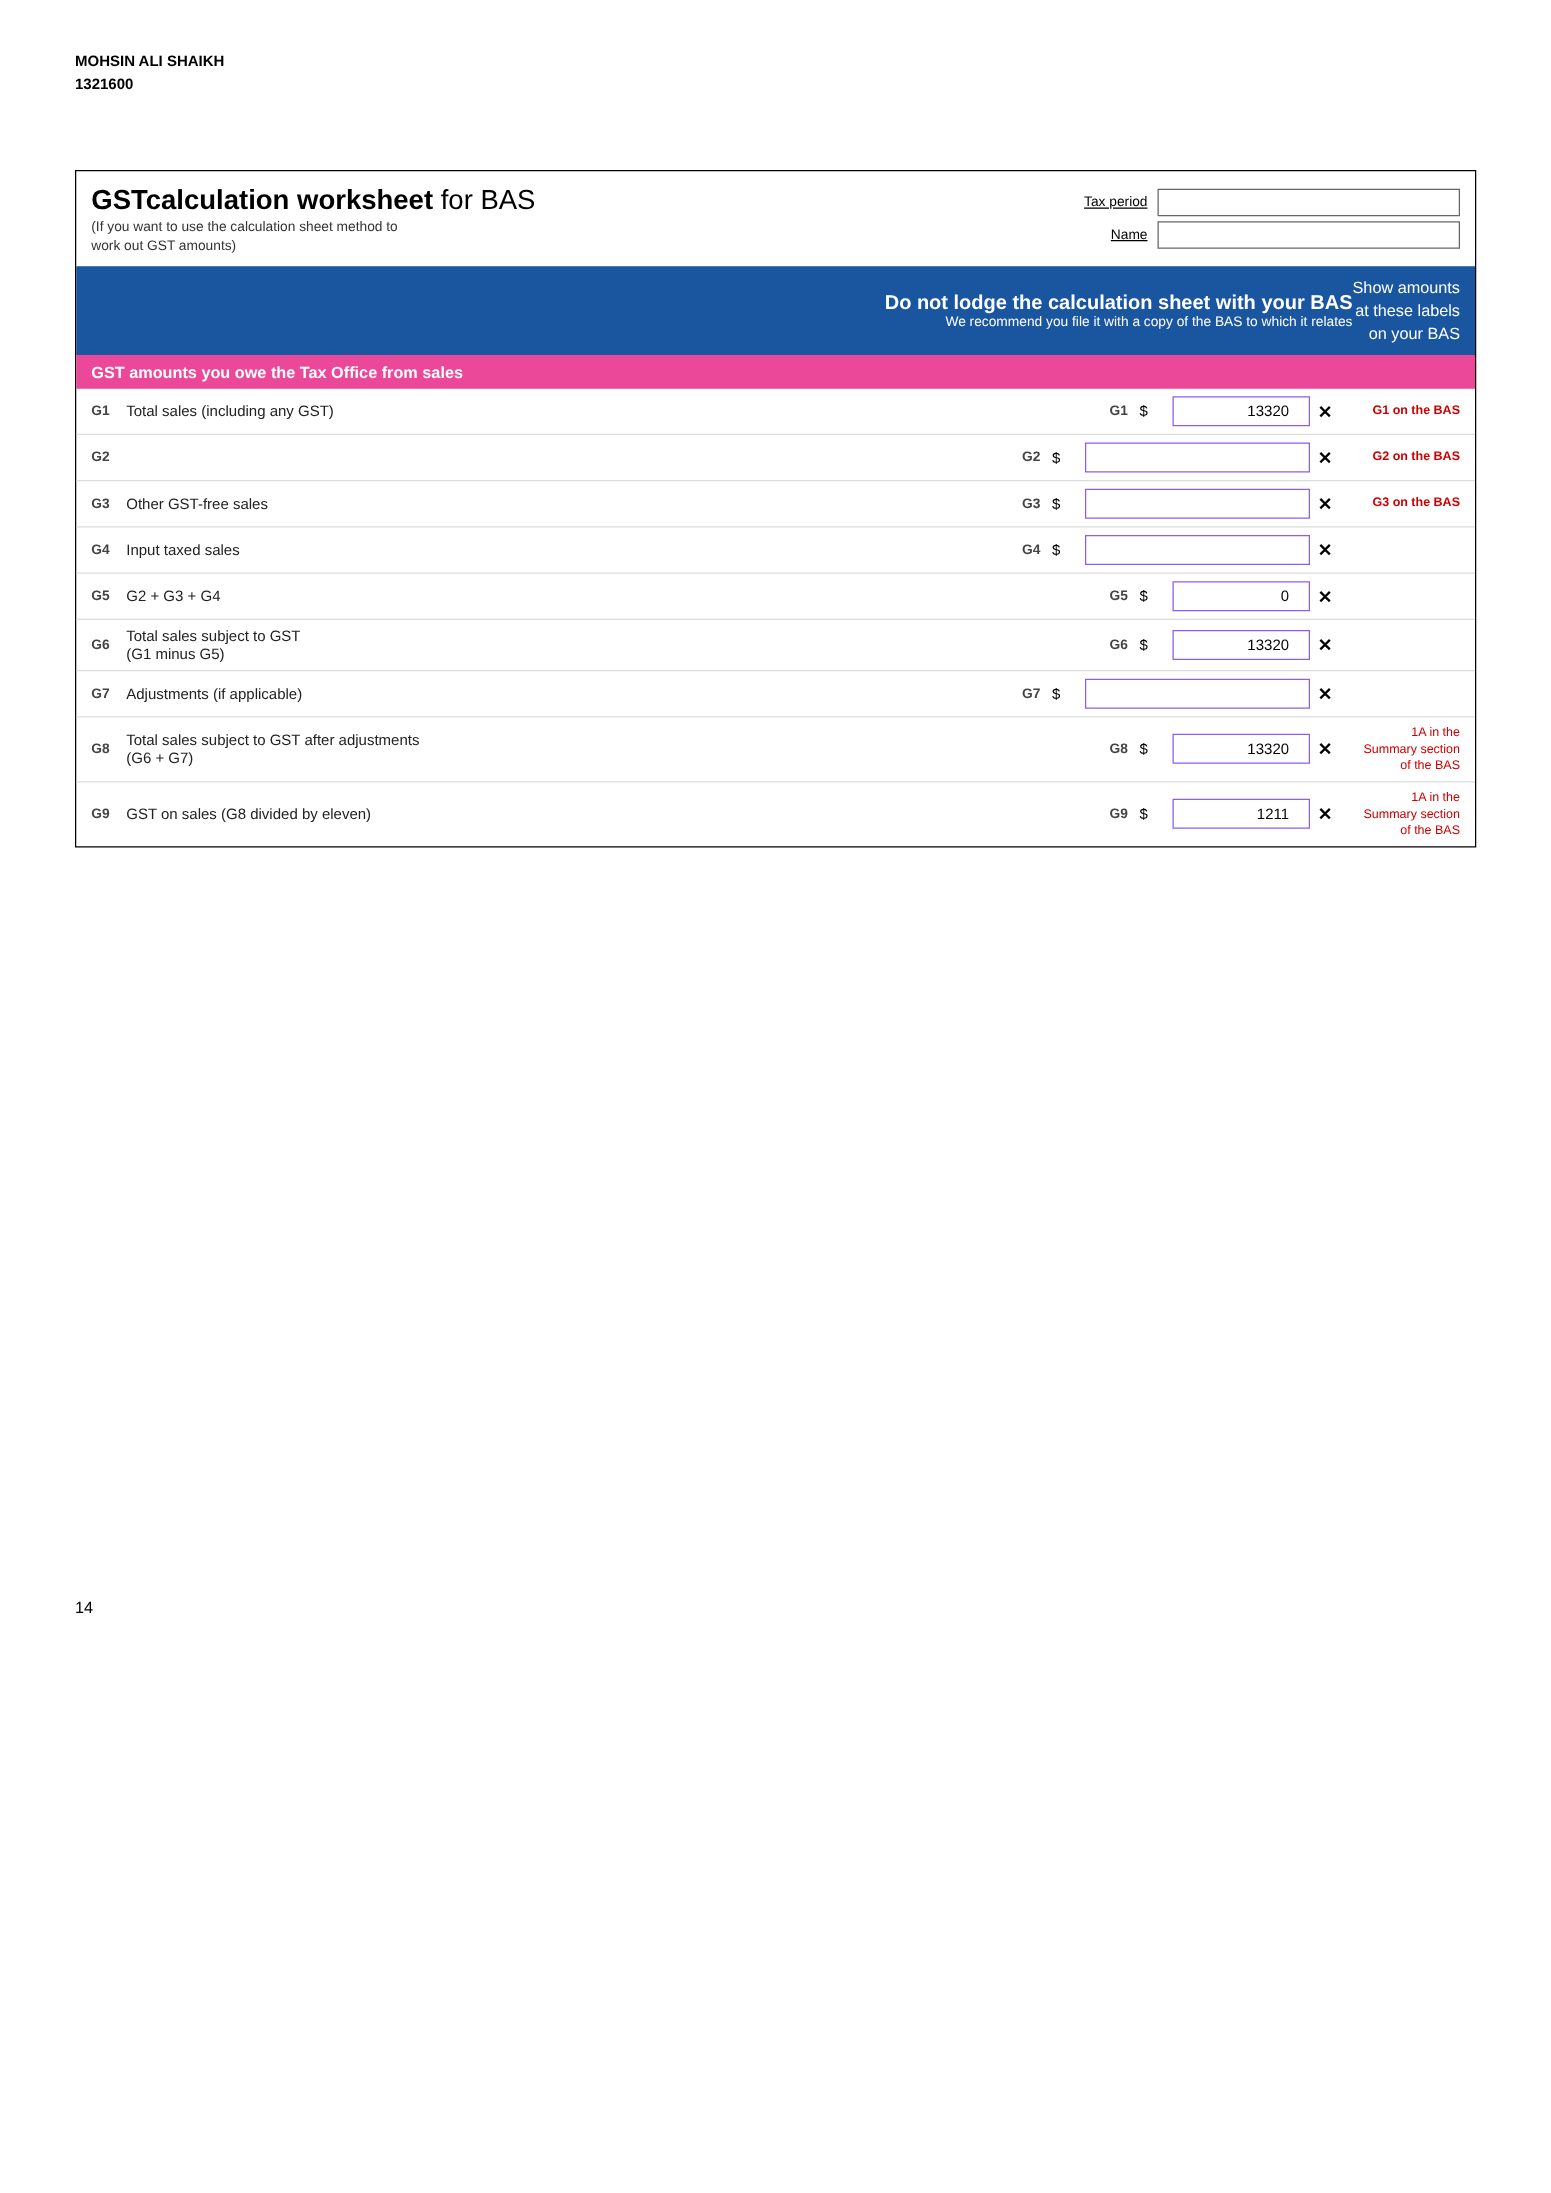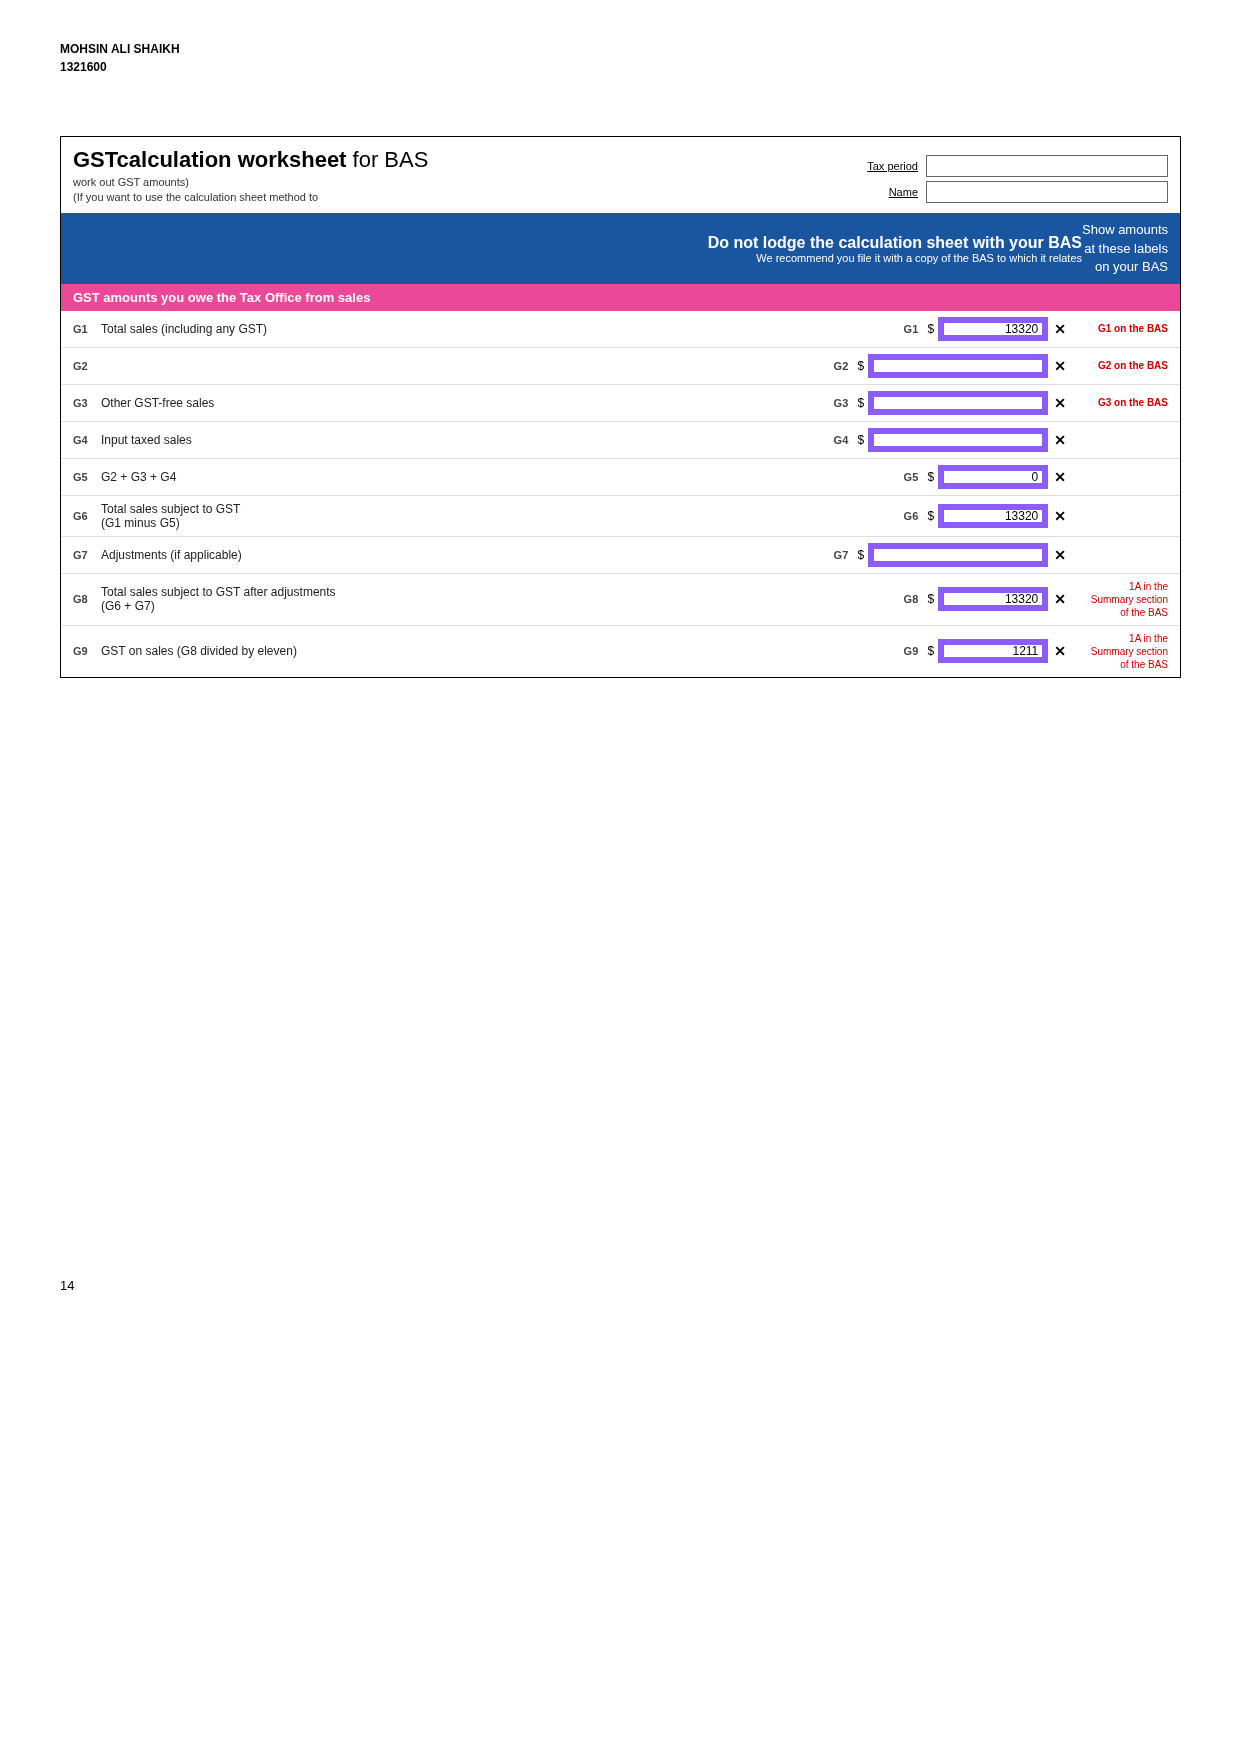--- a/index.html
+++ b/index.html
@@ -18,21 +18,21 @@
       margin-bottom: 60px;
       line-height: 1.5;
     }
     .worksheet-container {
       border: 1px solid #000;
       padding: 0;
       margin-bottom: 20px;
     }
     .title-row {
       display: flex;
-      align-items: flex-end;
+      align-items: center;
       padding: 10px 12px 0 12px;
       gap: 29px;
     }
     .title-left {
       flex: 1;
     }
     .title-text {
       font-size: 22px;
       font-weight: normal;
       line-height: 1.2;
@@ -129,26 +129,27 @@
     .field-code {
       font-size: 11px;
       font-weight: bold;
       color: #444;
       min-width: 20px;
     }
     .dollar-sign {
       font-size: 12px;
     }
     .input-box {
-      border: 6px solid #8b5cf6;
+      border: 1px solid #8b5cf6;
       height: 24px;
       background: #fff;
       font-size: 12px;
       text-align: right;
-      padding: 0 4px;
+      padding: 0 16px;
+      margin-left: 16px;
     }
     .input-box.wide {
       width: 110px;
     }
     .input-box.medium {
       width: 180px;
     }
     .x-mark {
       font-size: 14px;
       font-weight: bold;
@@ -183,22 +184,22 @@
   <div>1321600</div>
 </div>
 
 <div class="worksheet-container">
 
   <div class="title-row">
     <div class="title-left">
       <div class="title-text">
         <strong>GST</strong><strong>calculation worksheet</strong><span> for BAS</span>
       </div>
+      <div class="title-subtitle">(If you want to use the calculation sheet method to</div>
       <div class="title-subtitle">work out GST amounts)</div>
-      <div class="title-subtitle">(If you want to use the calculation sheet method to</div>
     </div>
     <div class="title-right">
       <div class="period-name-row">
         <span class="period-label">Tax period</span>
         <input class="period-input" type="text" value="" style="">
       </div>
       <div class="period-name-row">
         <span class="period-label">Name</span>
         <input class="period-input" type="text" value="" style="">
       </div>

